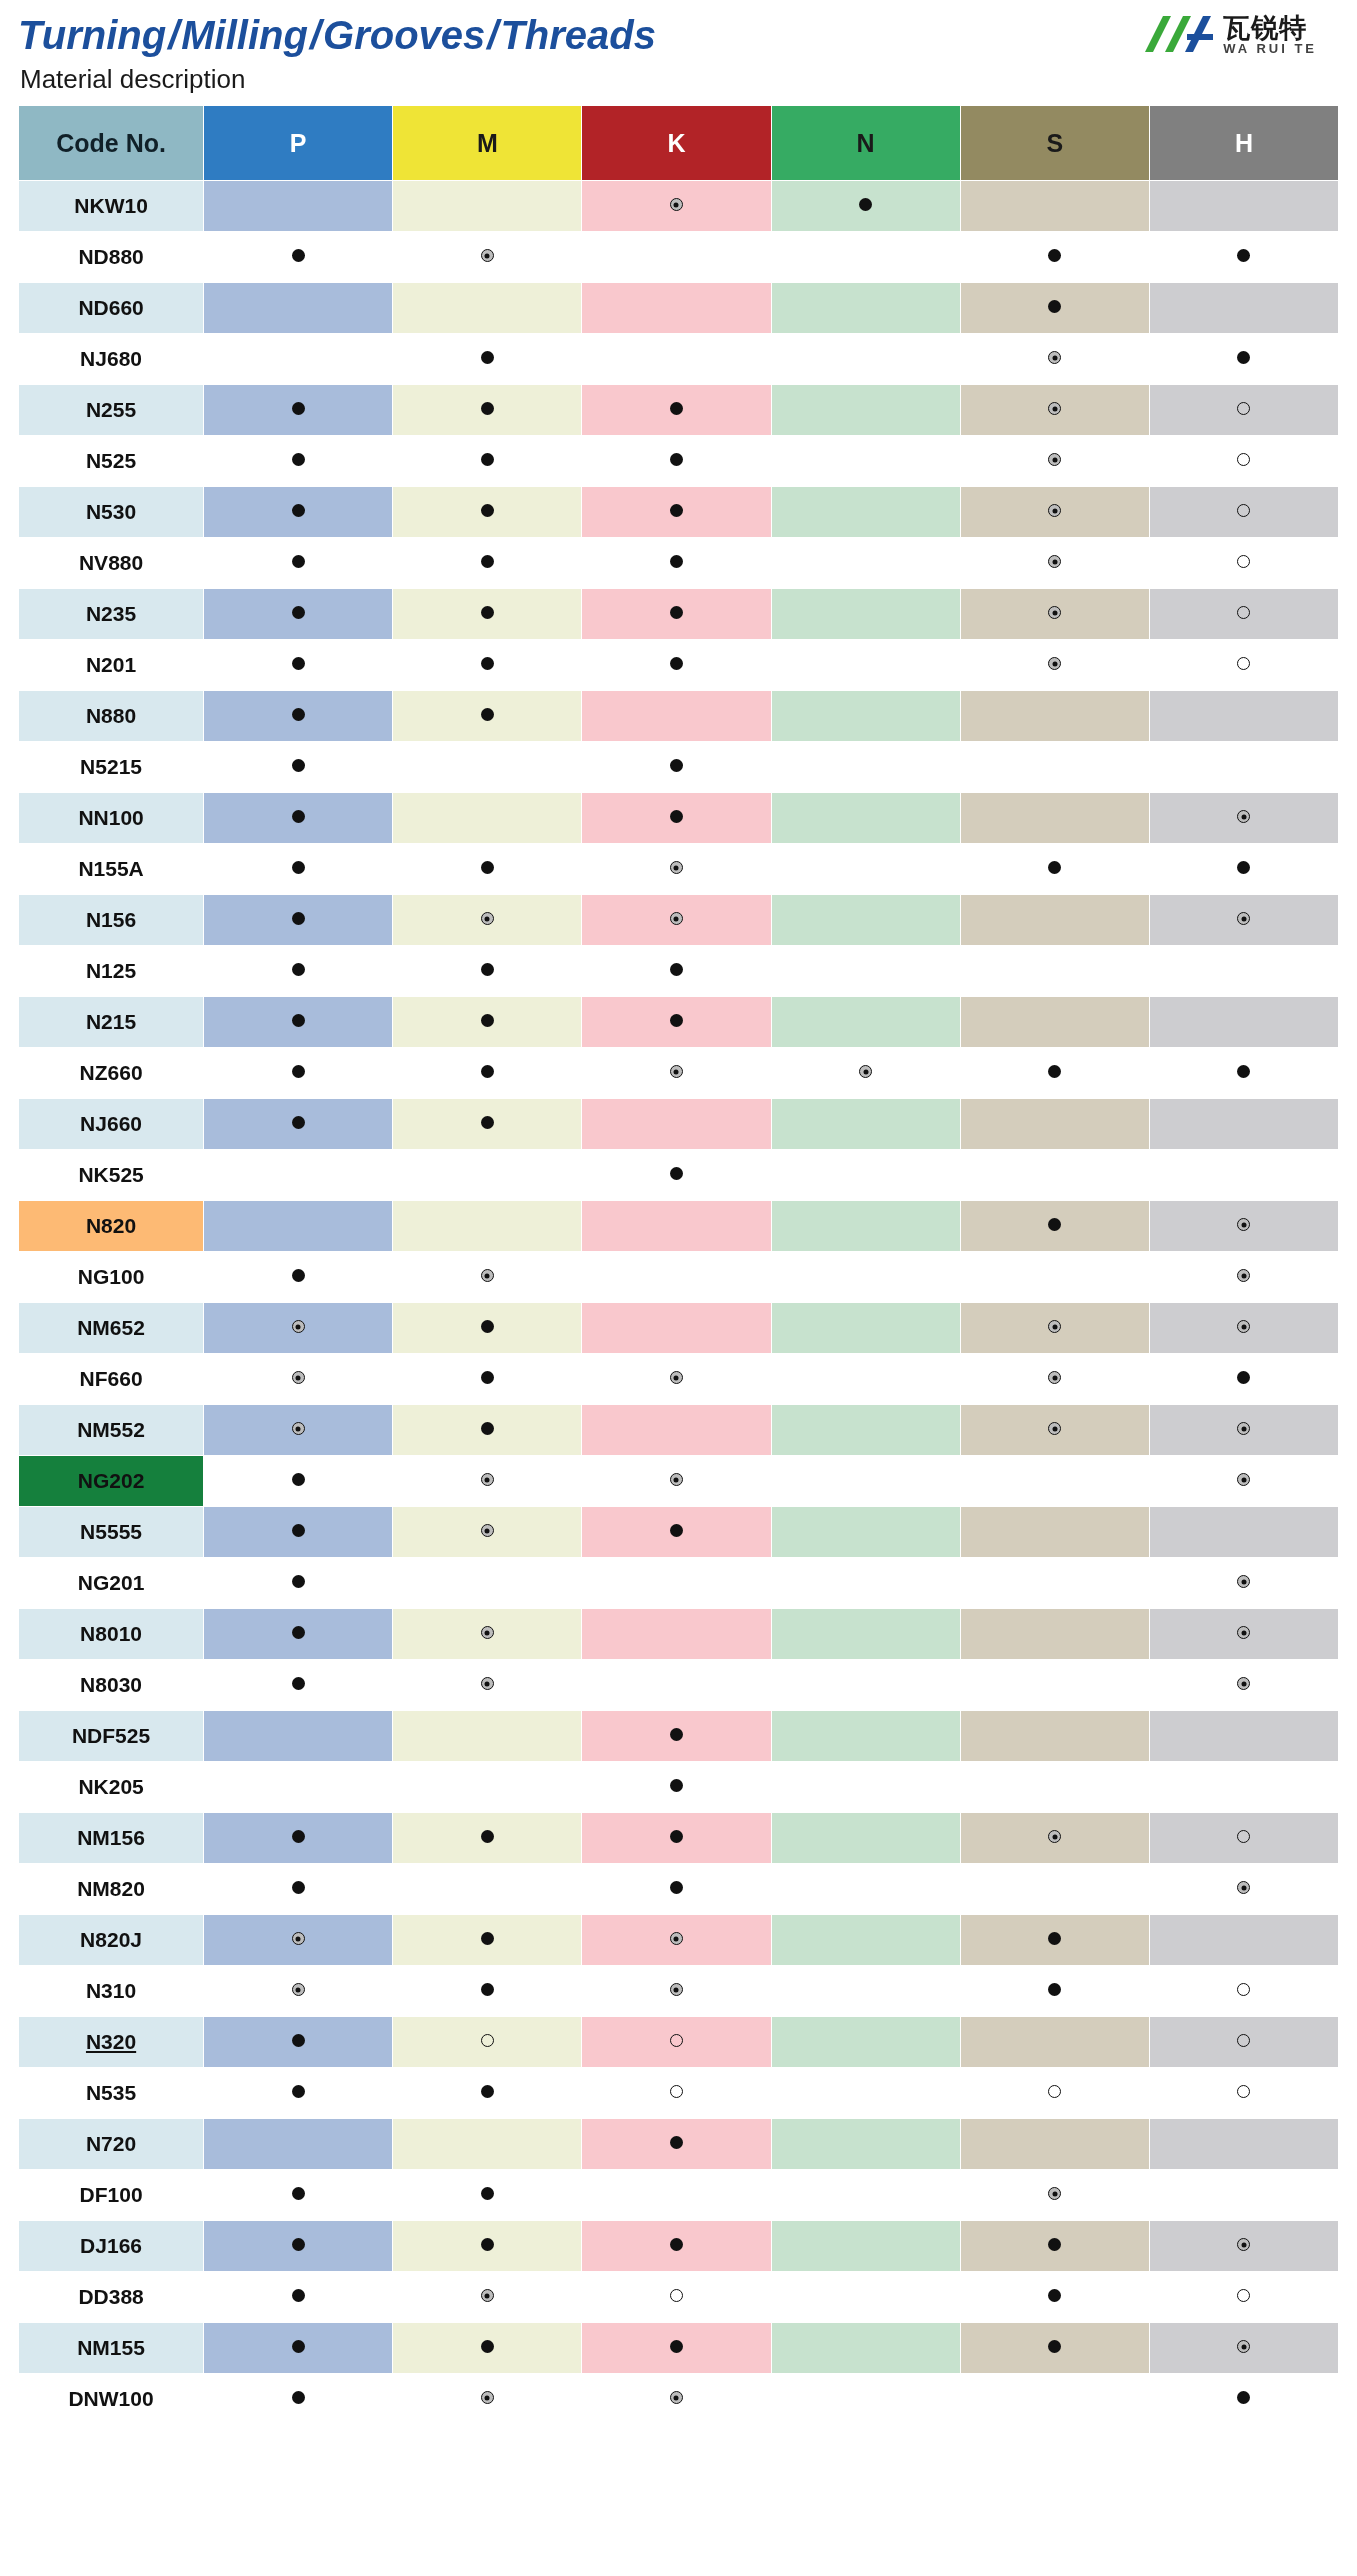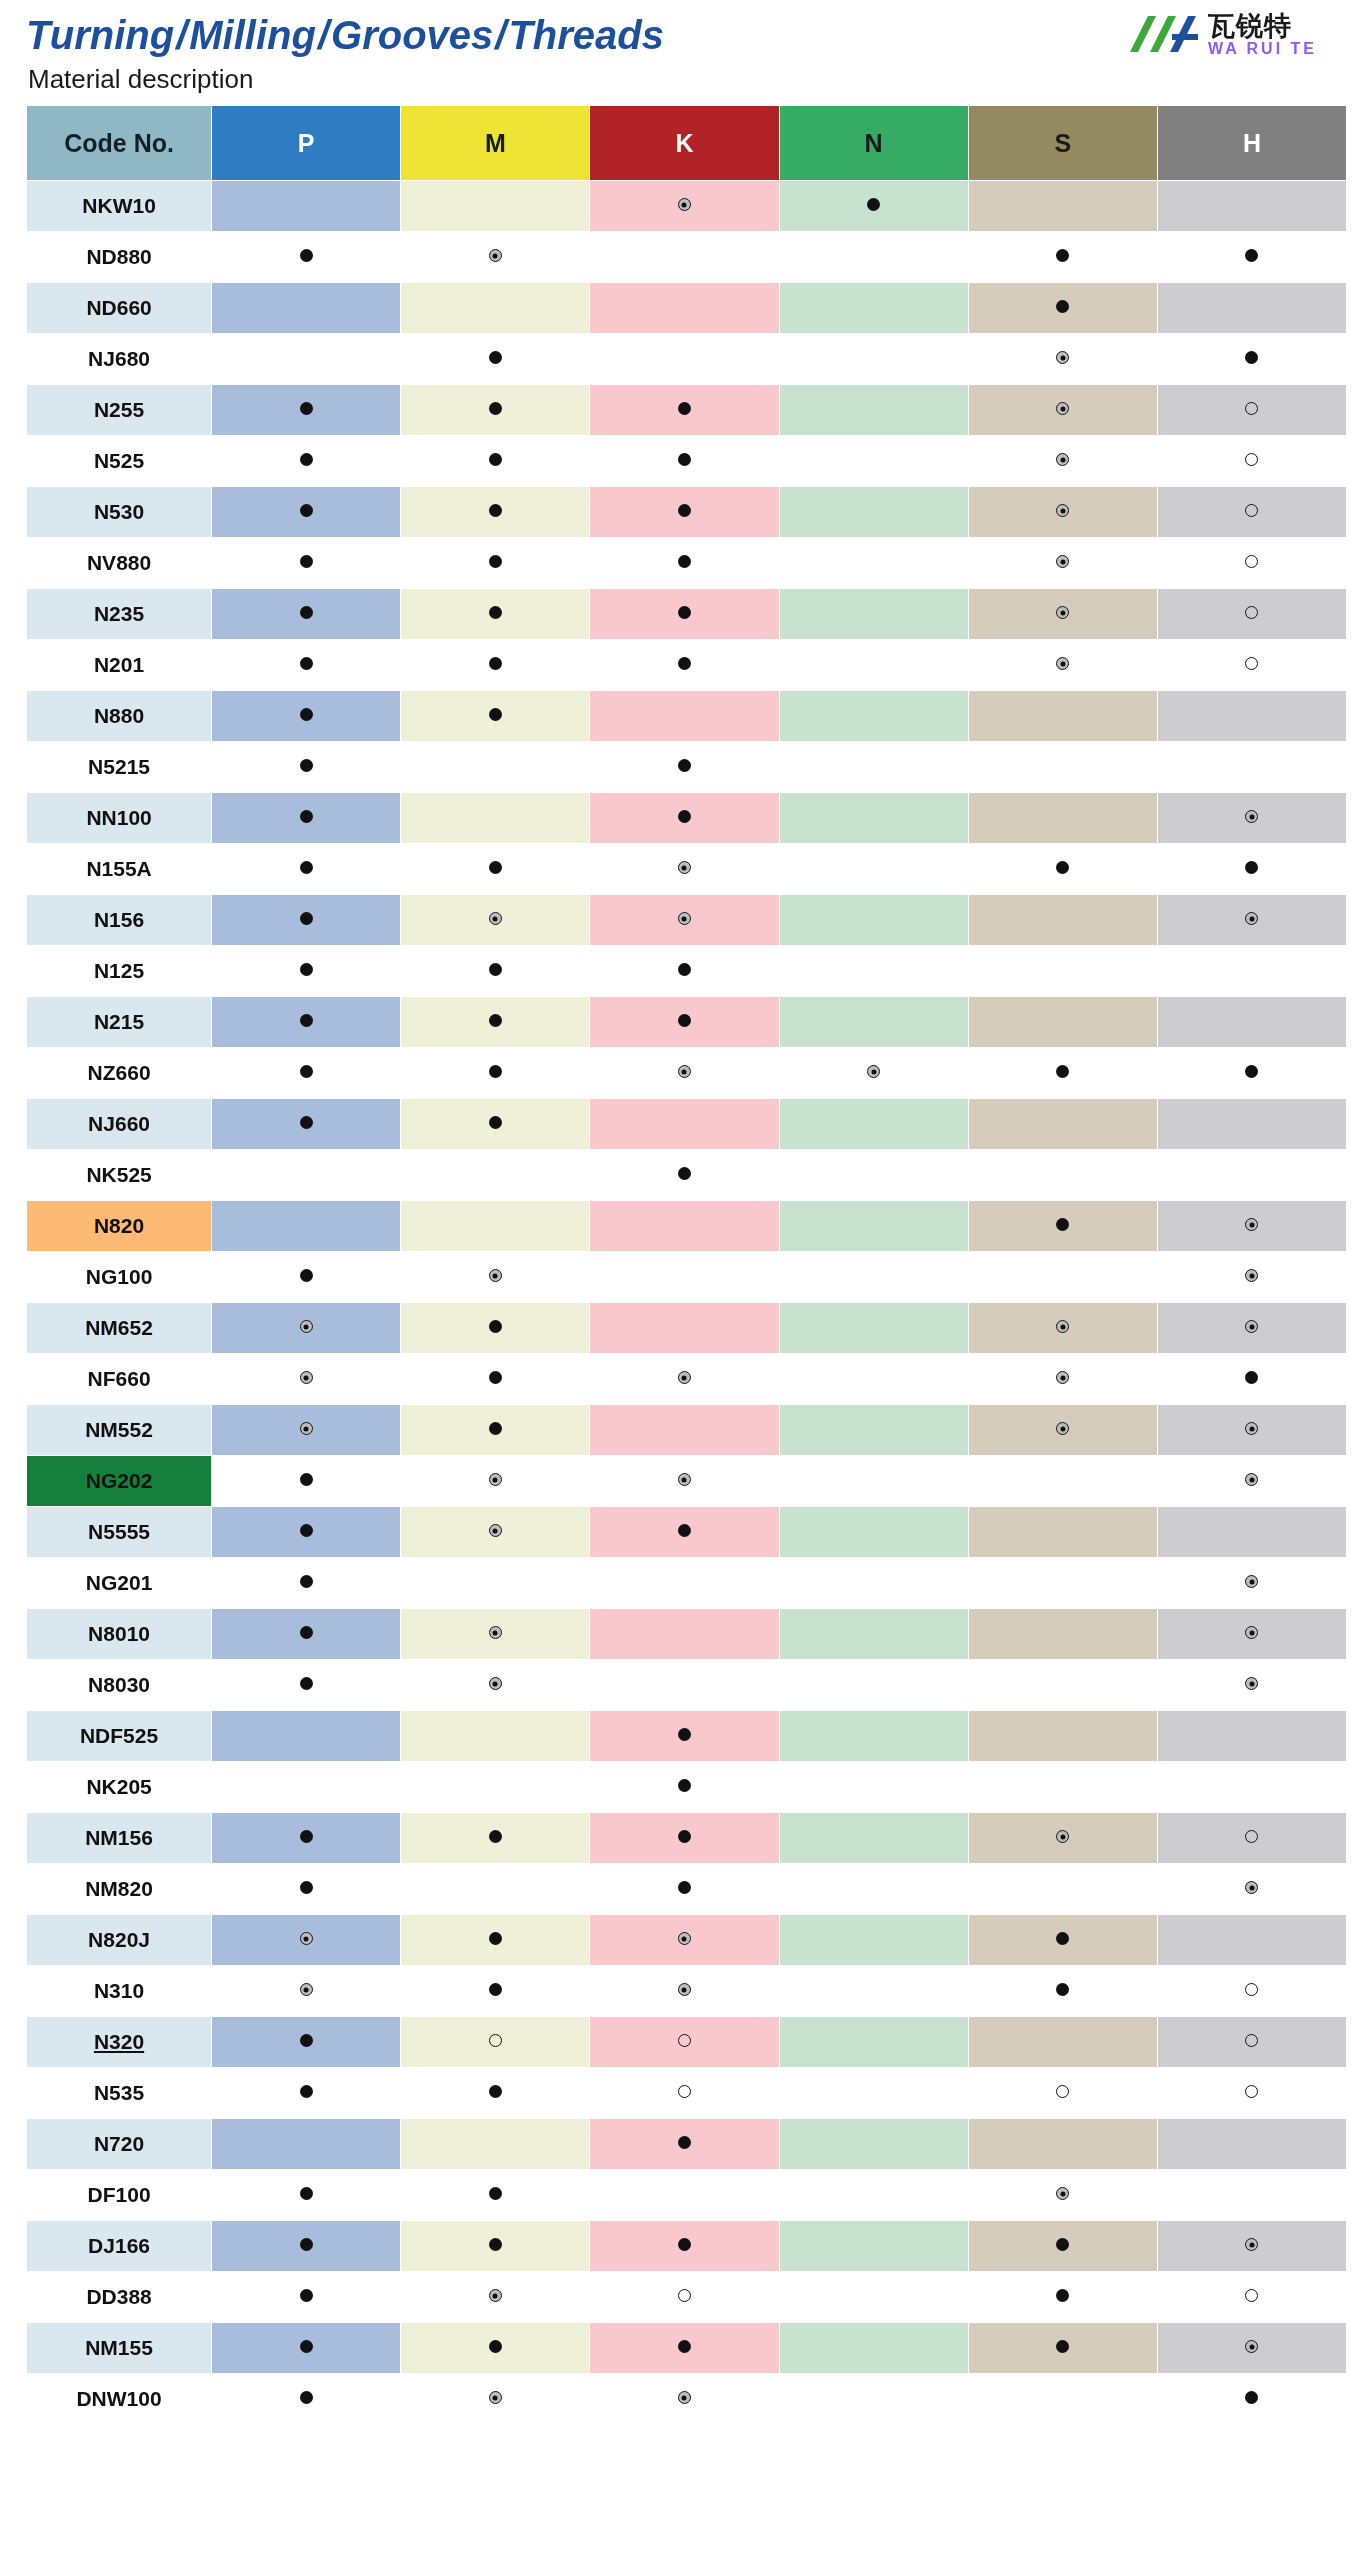--- a/index.html
+++ b/index.html
@@ -8,21 +8,21 @@
     background: #ffffff;
   }
   body {
     width: 1357px;
     font-family: "Liberation Sans", sans-serif;
     color: #000000;
   }
   .page {
     width: 1357px;
     box-sizing: border-box;
-    padding: 0 18px 0 26px;
+    padding: 0 18px 0 18px;
   }
   
   .header-row {
     display: flex;
     align-items: center;
     justify-content: space-between;
     padding: 12px 0 4px 0;
   }
   .title {
     font-size: 40px;
@@ -55,23 +55,23 @@
     justify-content: center;
     line-height: 1.05;
   }
   .logo-cn {
     font-size: 27px;
     font-weight: bold;
     color: #1a1a1a;
     letter-spacing: 1px;
   }
   .logo-en {
-    font-size: 16px;
-    font-weight: bold;
-    color: #8b5cf6;
+    font-size: 13px;
+    font-weight: bold;
+    color: #404040;
     letter-spacing: 3px;
   }
   .subtitle {
     font-size: 26px;
     color: #1a1a1a;
     padding: 2px 0 10px 2px;
     font-weight: normal;
   }
   
   table.matrix {

